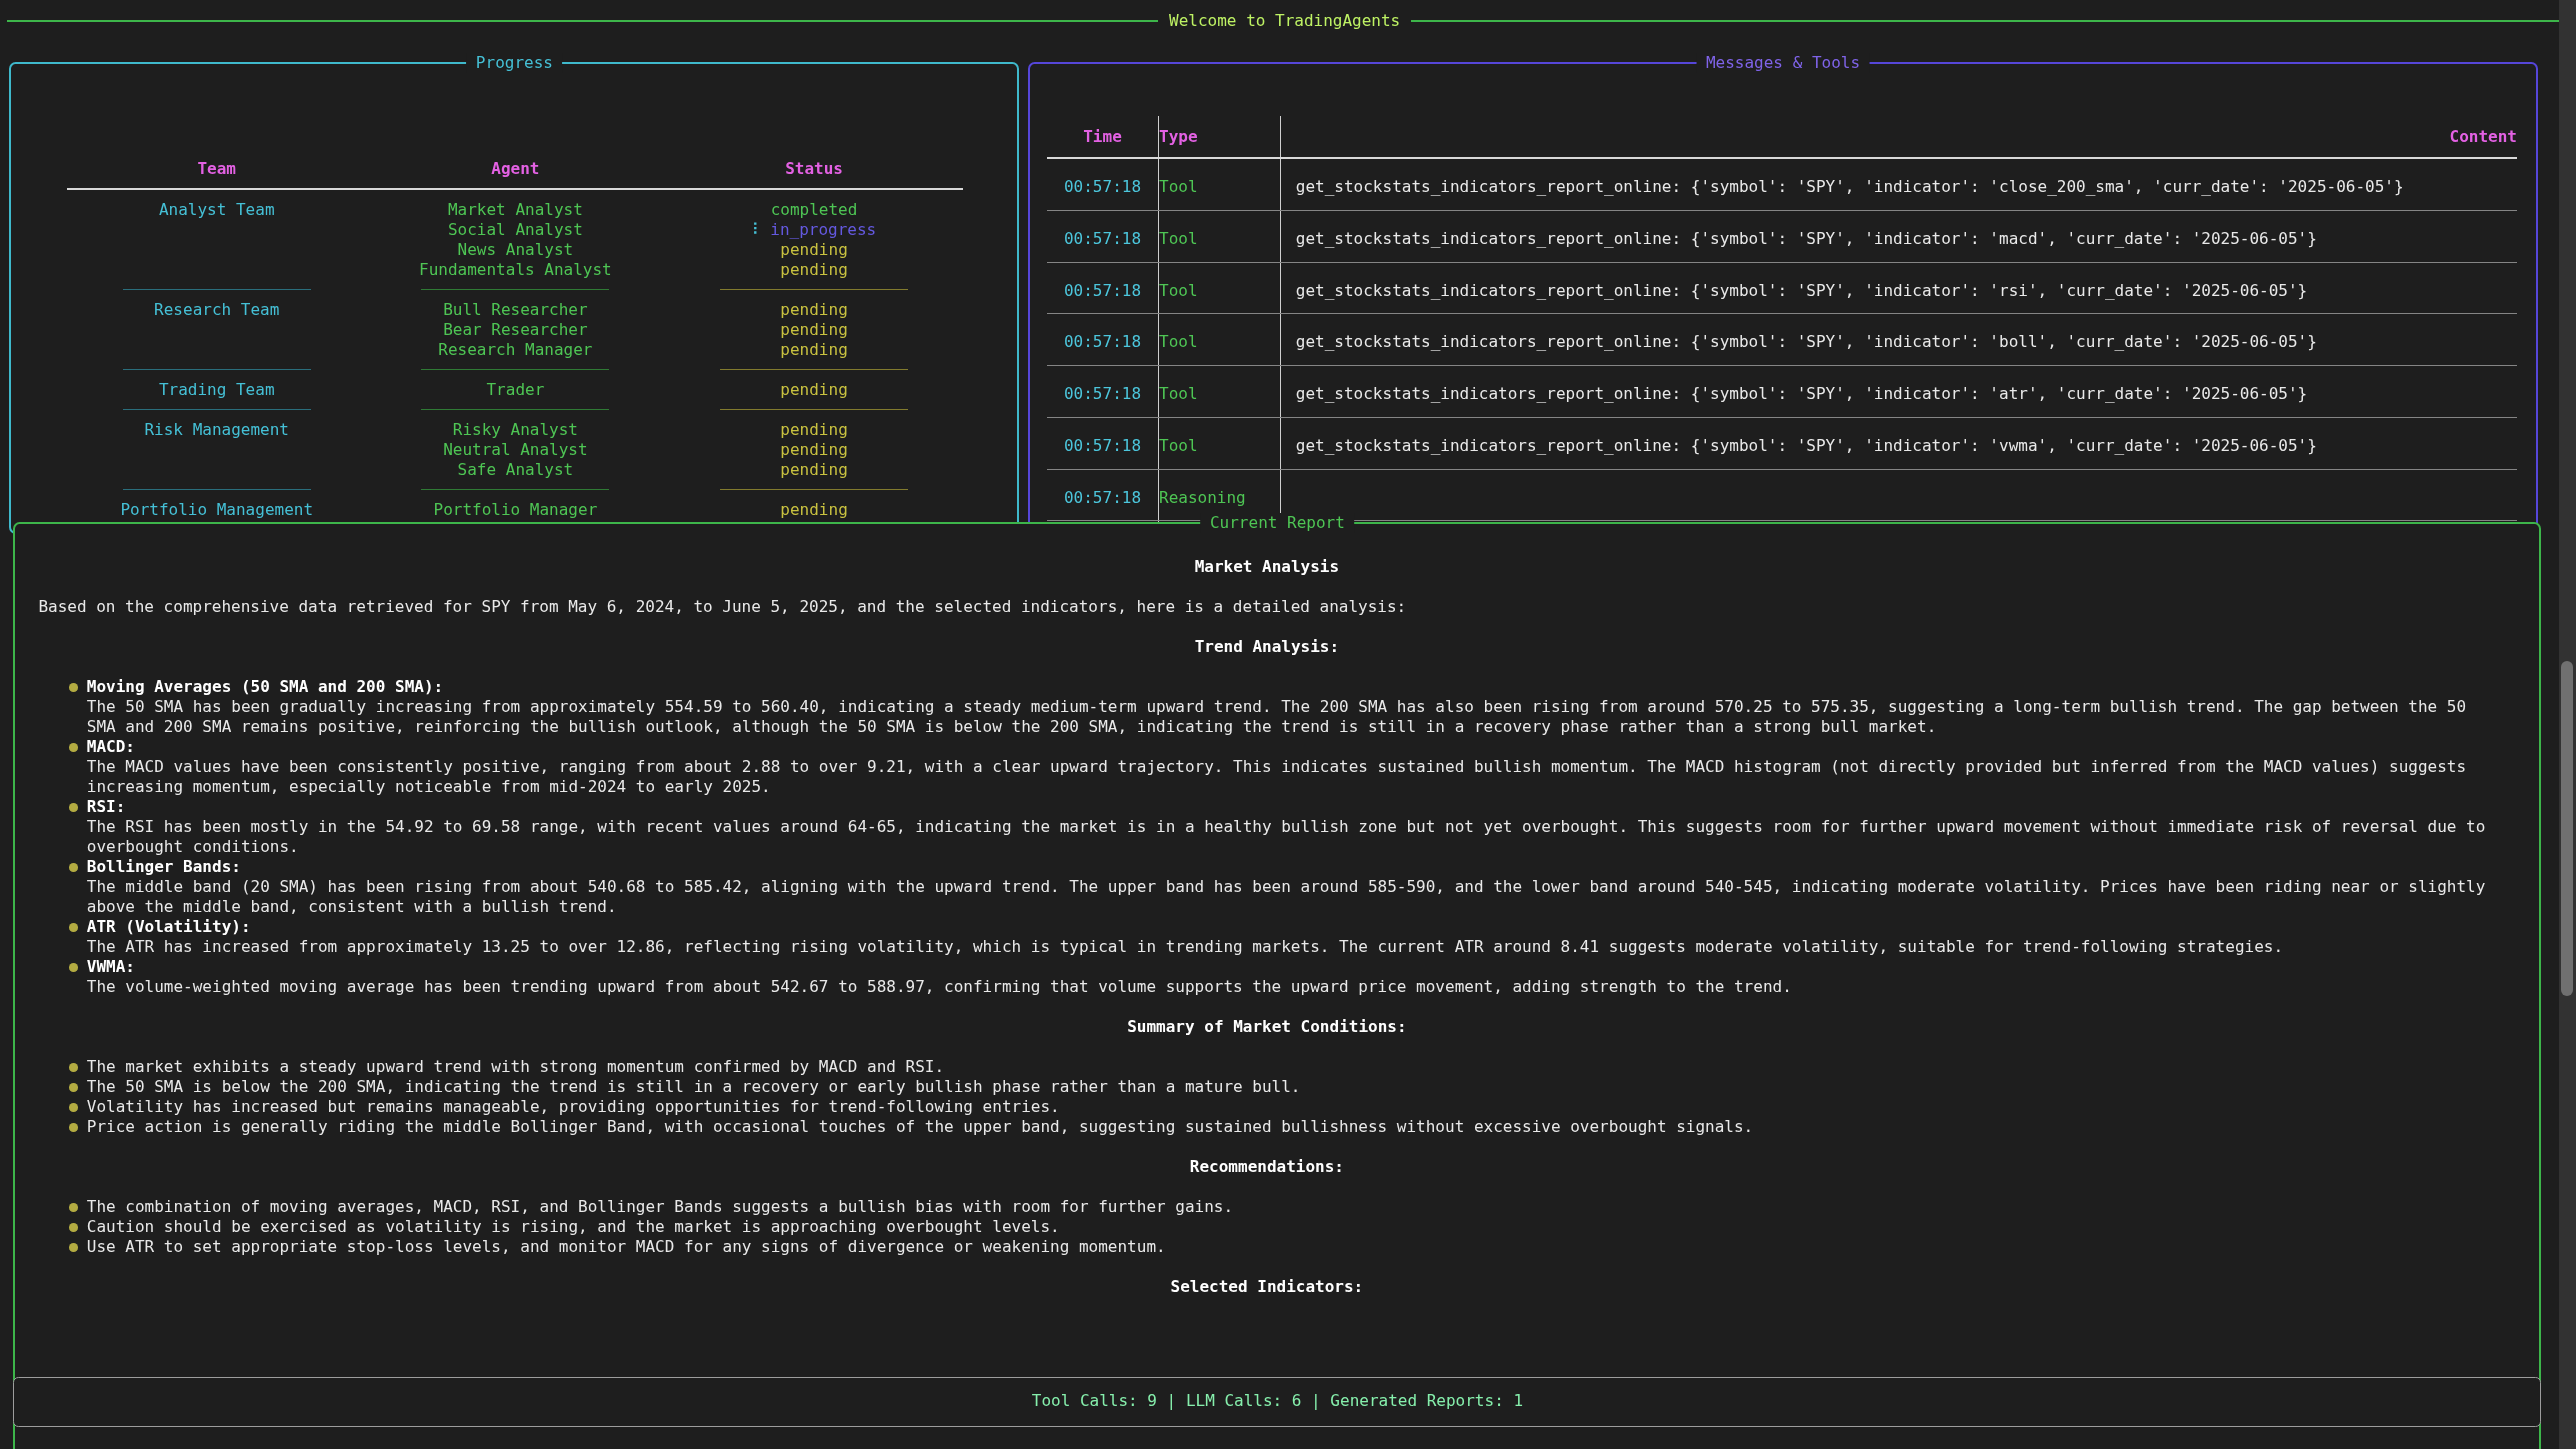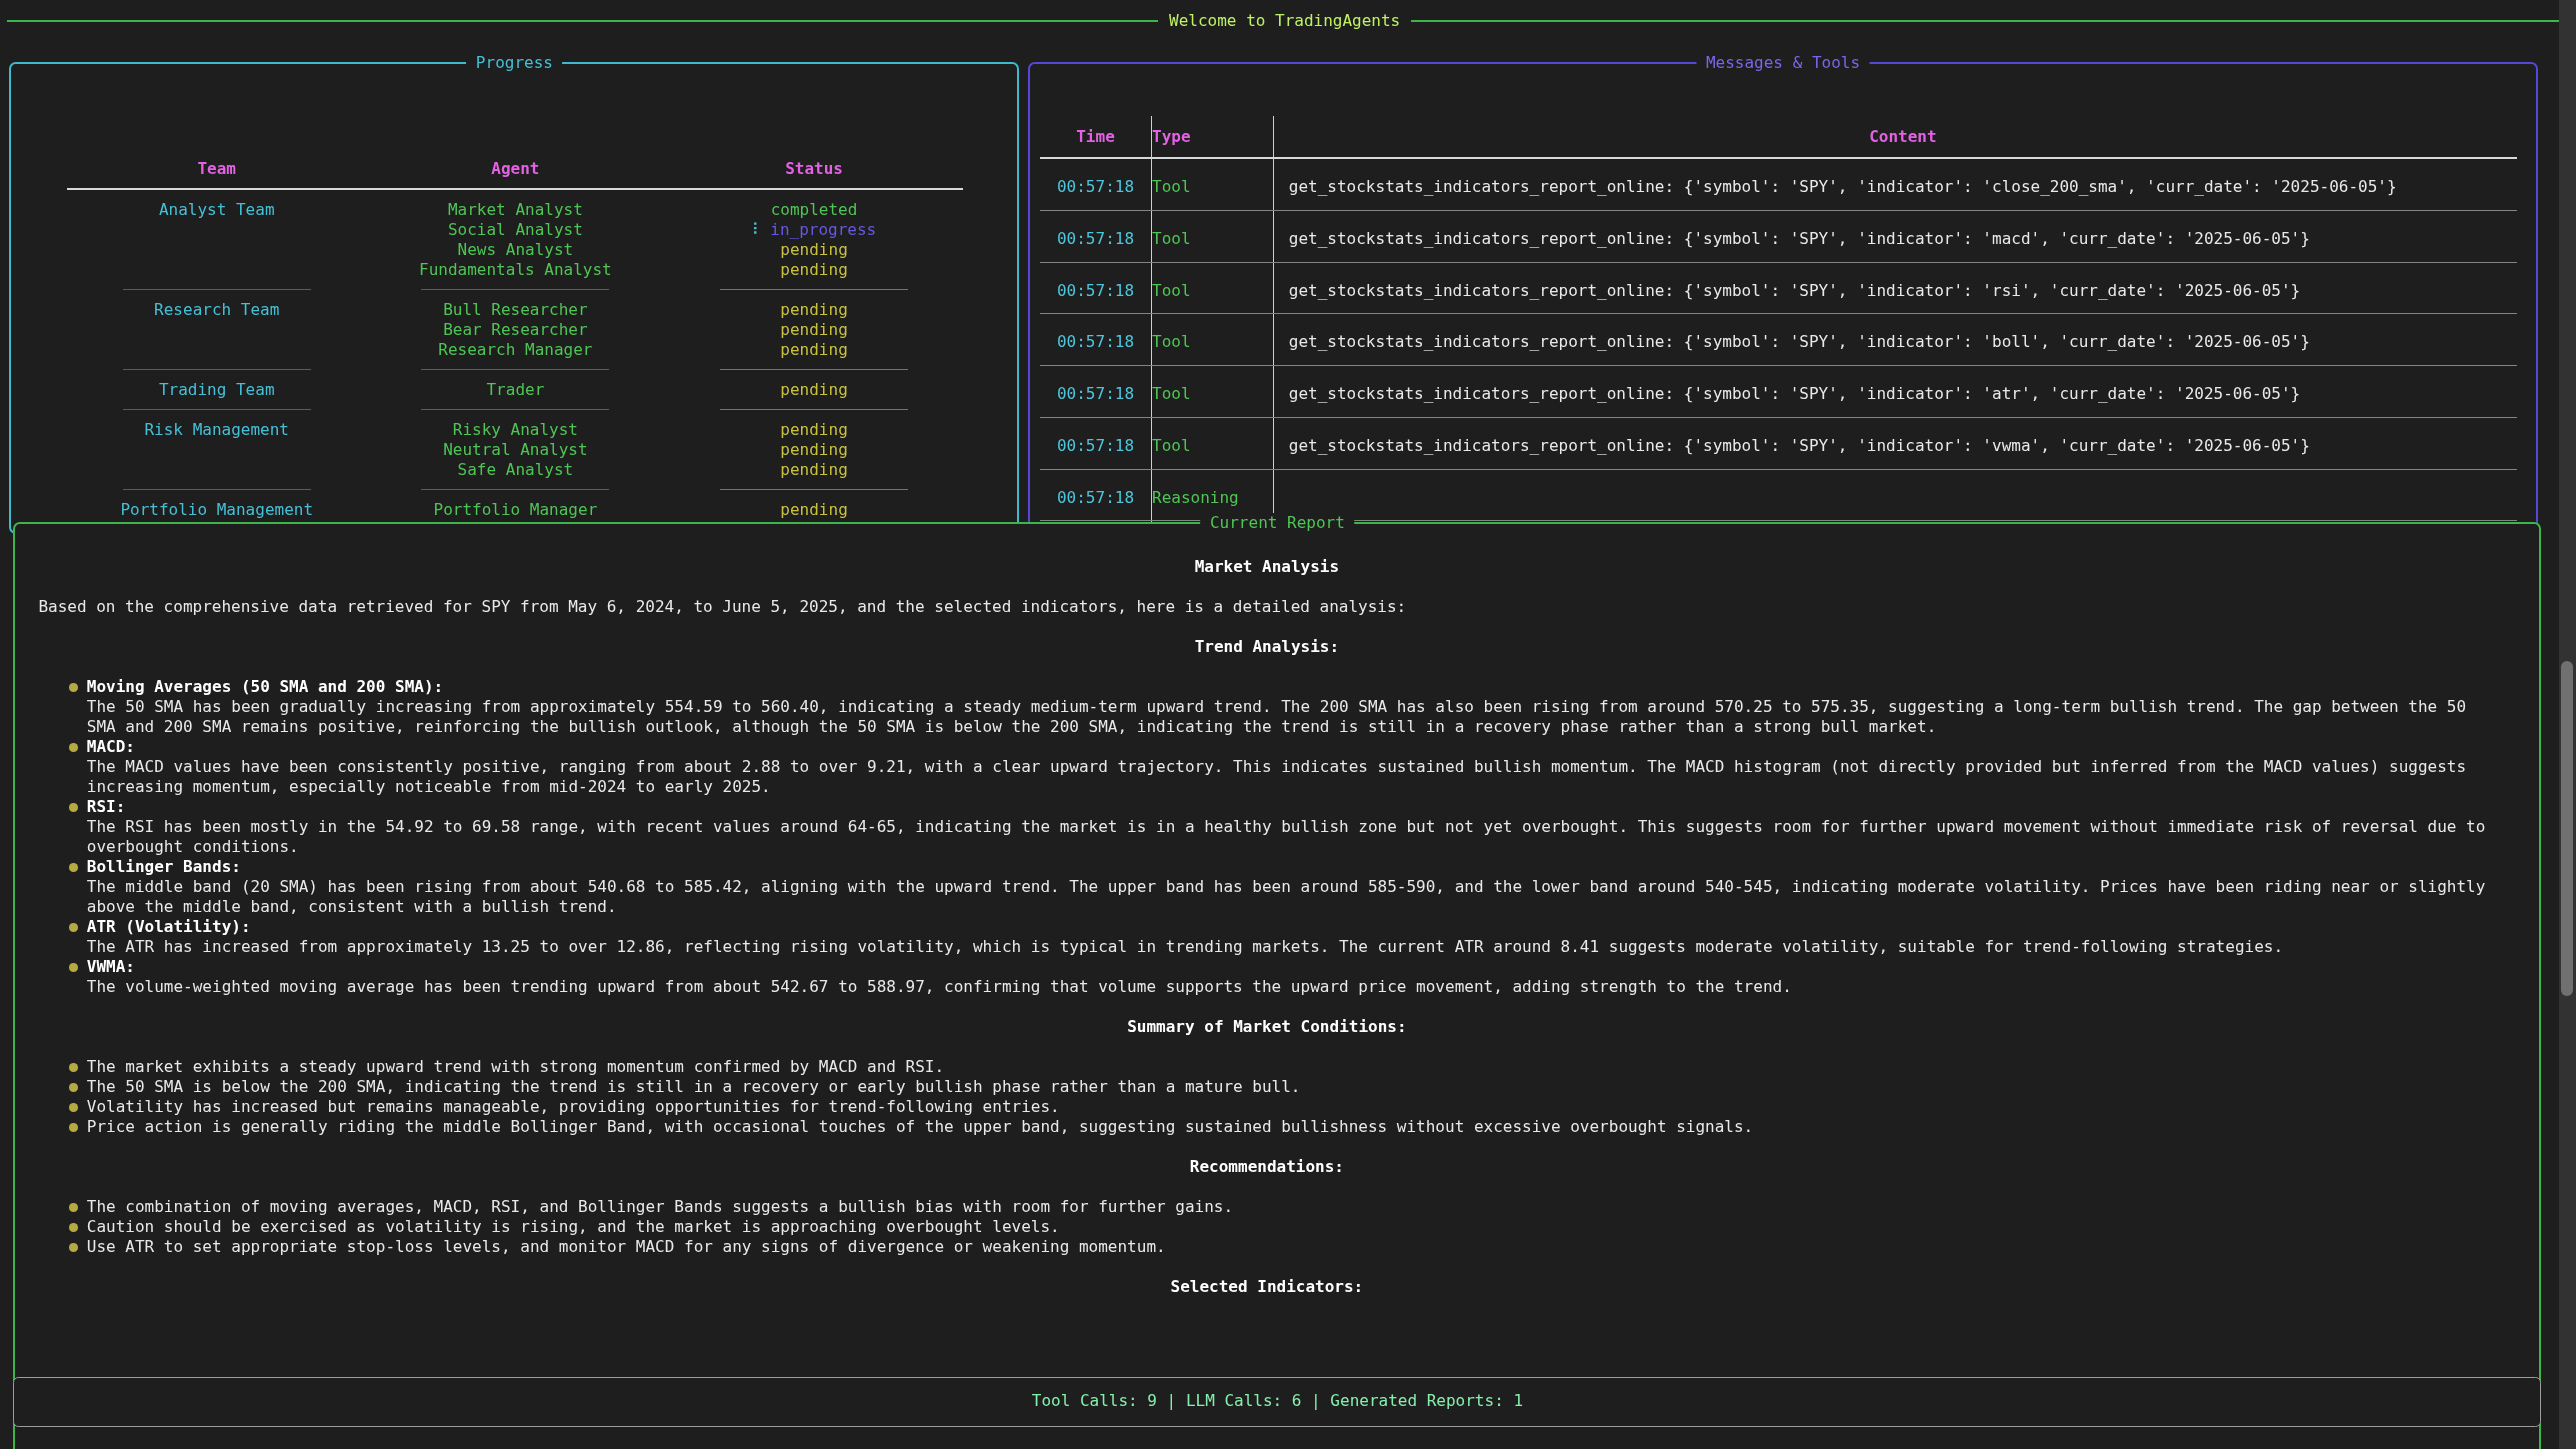--- a/index.html
+++ b/index.html
@@ -33,28 +33,28 @@
   .st-inprogress { color:#6459e0; }
   .spinner { color:#45c0d6; margin-right:6.7px; }
   .psep { height:20px; align-items:center; }
   .psep .sline { height:0; border-top:1.3px solid; width:188px; margin:0 auto; }
   .sline.t { border-color:#2a6e7c; }
   .sline.a { border-color:#2f7a35; }
   .sline.s { border-color:#827b2e; }
   
   .panel.messages { left:1028px; top:62px; width:1510px; height:472px; border:2px solid #5646d9; }
   .panel.messages .panel-title { color:#7f63e8; }
-  .mtable { position:absolute; left:10px; top:52px; right:19px; }
+  .mtable { position:absolute; left:17px; top:52px; right:19px; }
   .mrowbase { display:flex; align-items:stretch; }
   .c-time  { width:111px; text-align:center; flex:none; }
   .c-type  { width:122px; text-align:left; flex:none; border-left:1.3px solid #cfcfcf; }
   .c-content { flex:1; padding-left:14.8px; border-left:1.3px solid #cfcfcf; white-space:nowrap; overflow:hidden; }
   .mhead { border-bottom:2px solid #d9d9d9; }
   .mhead > div { padding:10.7px 0 10.7px; font-weight:bold; color:#e361e3; }
-  .mhead .c-content { padding-left:14.8px; text-align:center; }
+  .mhead .c-content { padding-left:14.8px; text-align:right; }
   .mrow { border-bottom:1.3px solid #858585; }
   .mrow > div { padding-top:18px; padding-bottom:12.7px; }
   .mrow .c-time { color:#4cc6dc; }
   .mrow .c-type { color:#4ec554; }
   .mrow .c-content { color:#e9e9e9; }
   .mrow.last { border-bottom:none; }
   .mrow.last .c-content .gap { height:20px; }
   
   .panel.report { left:13.4px; top:522px; width:2528px; height:974px; border:2px solid #3db54a; }
   .panel.report .panel-title { color:#4ec554; }

